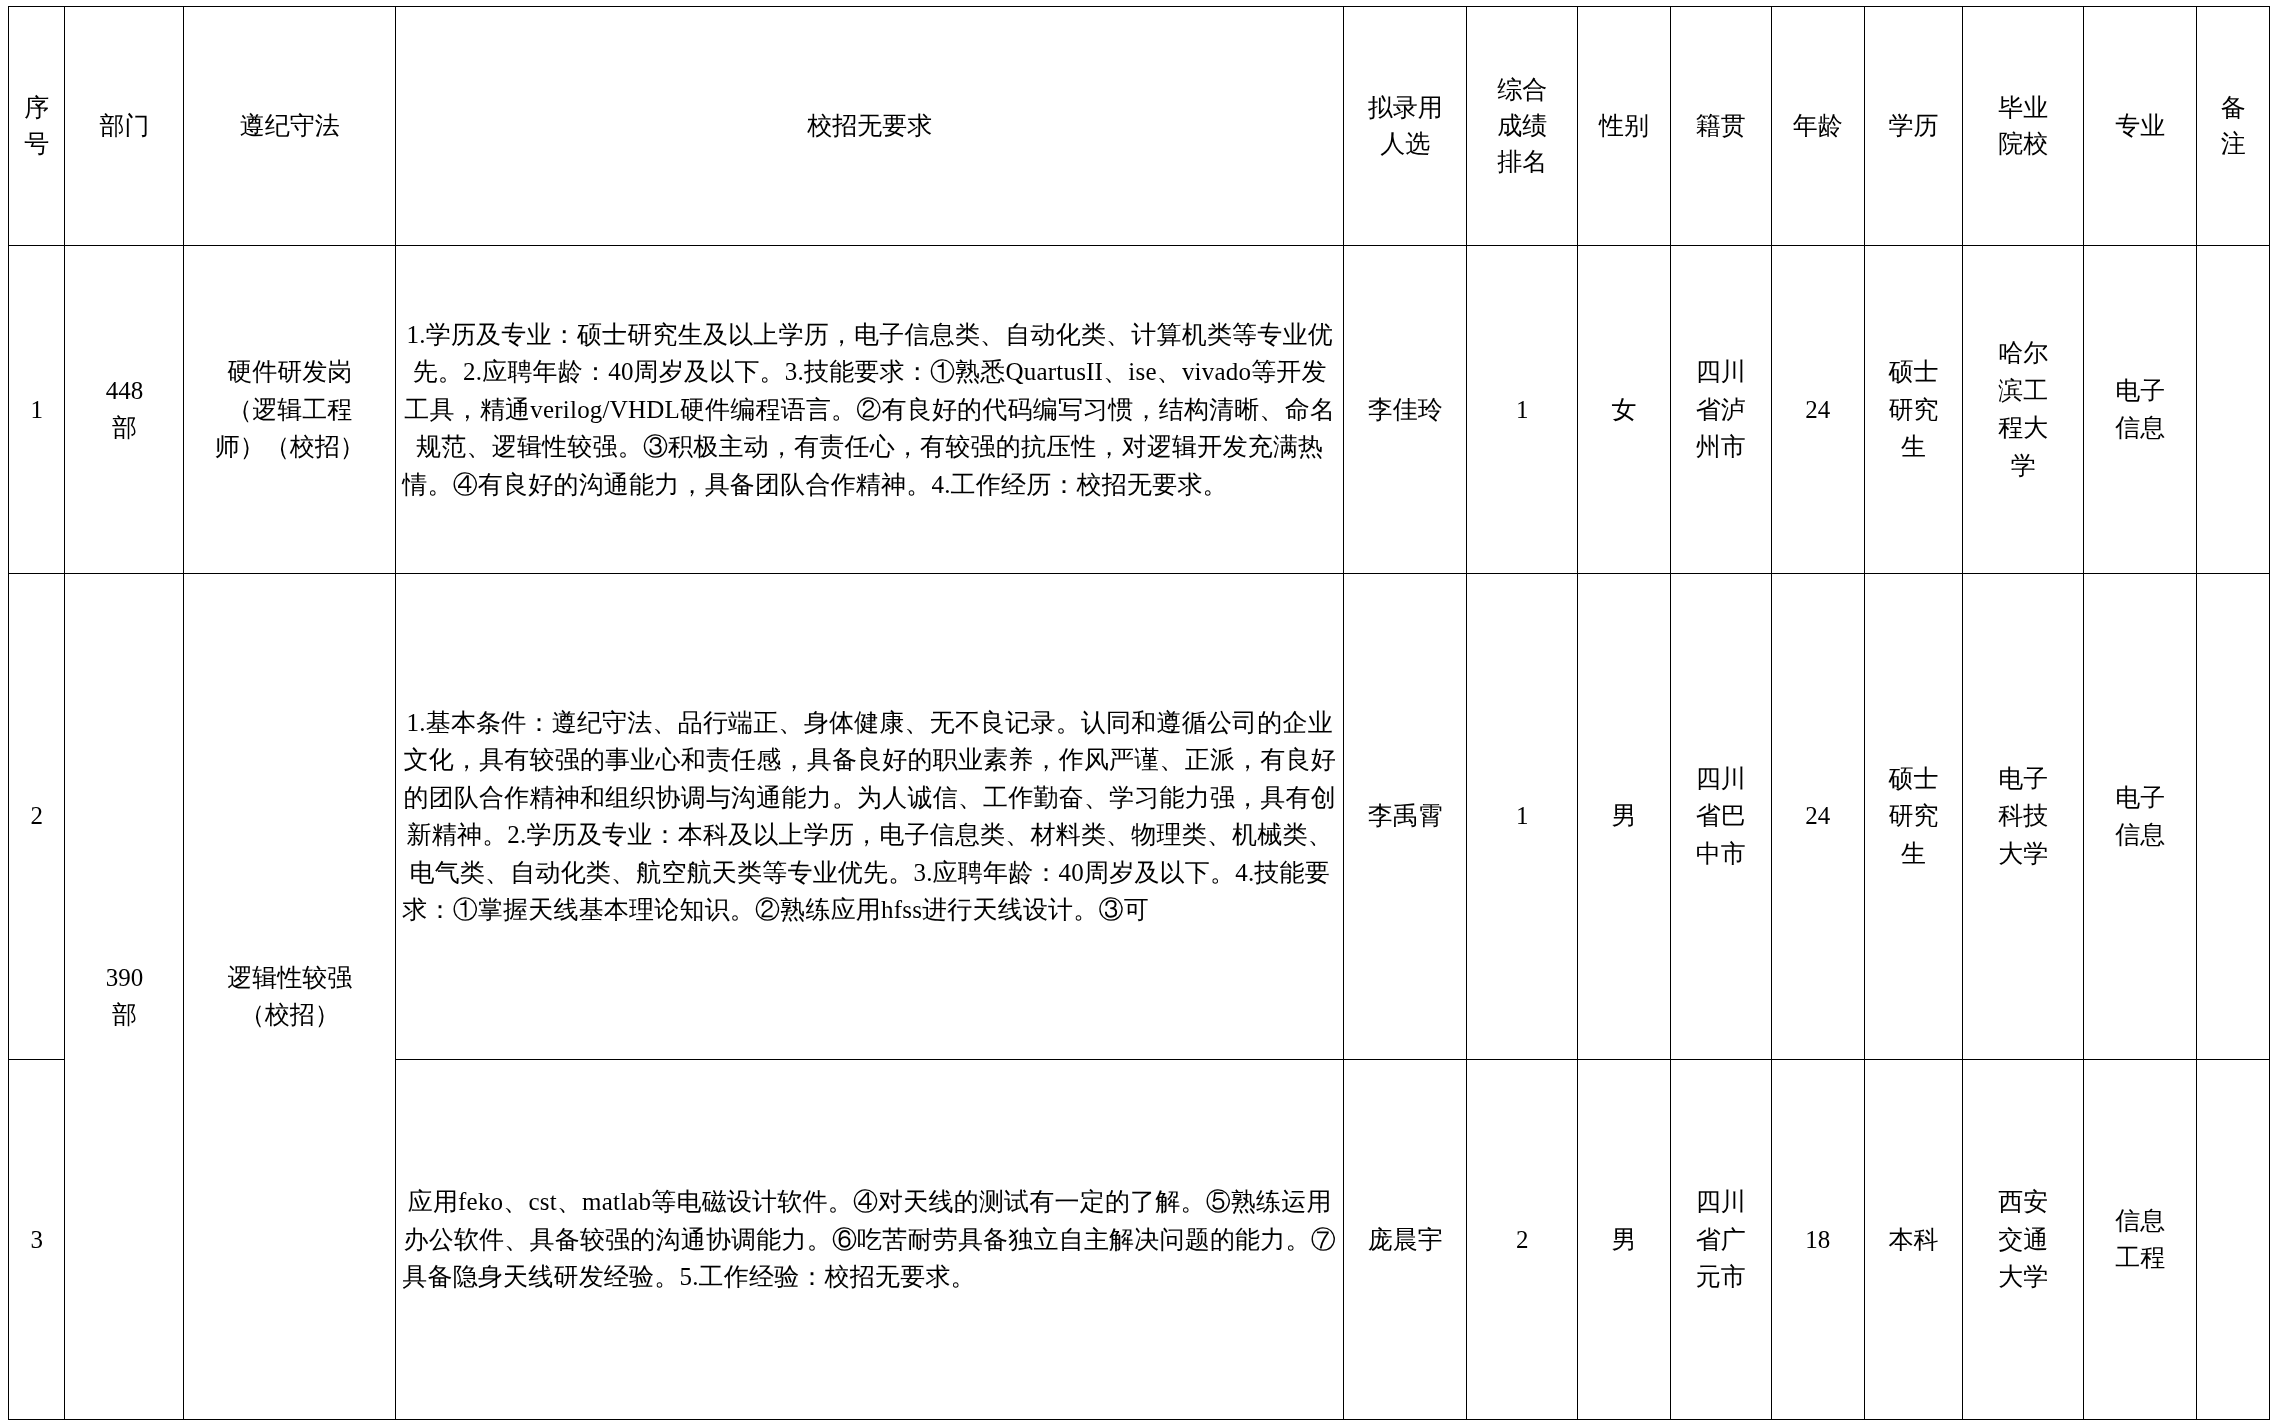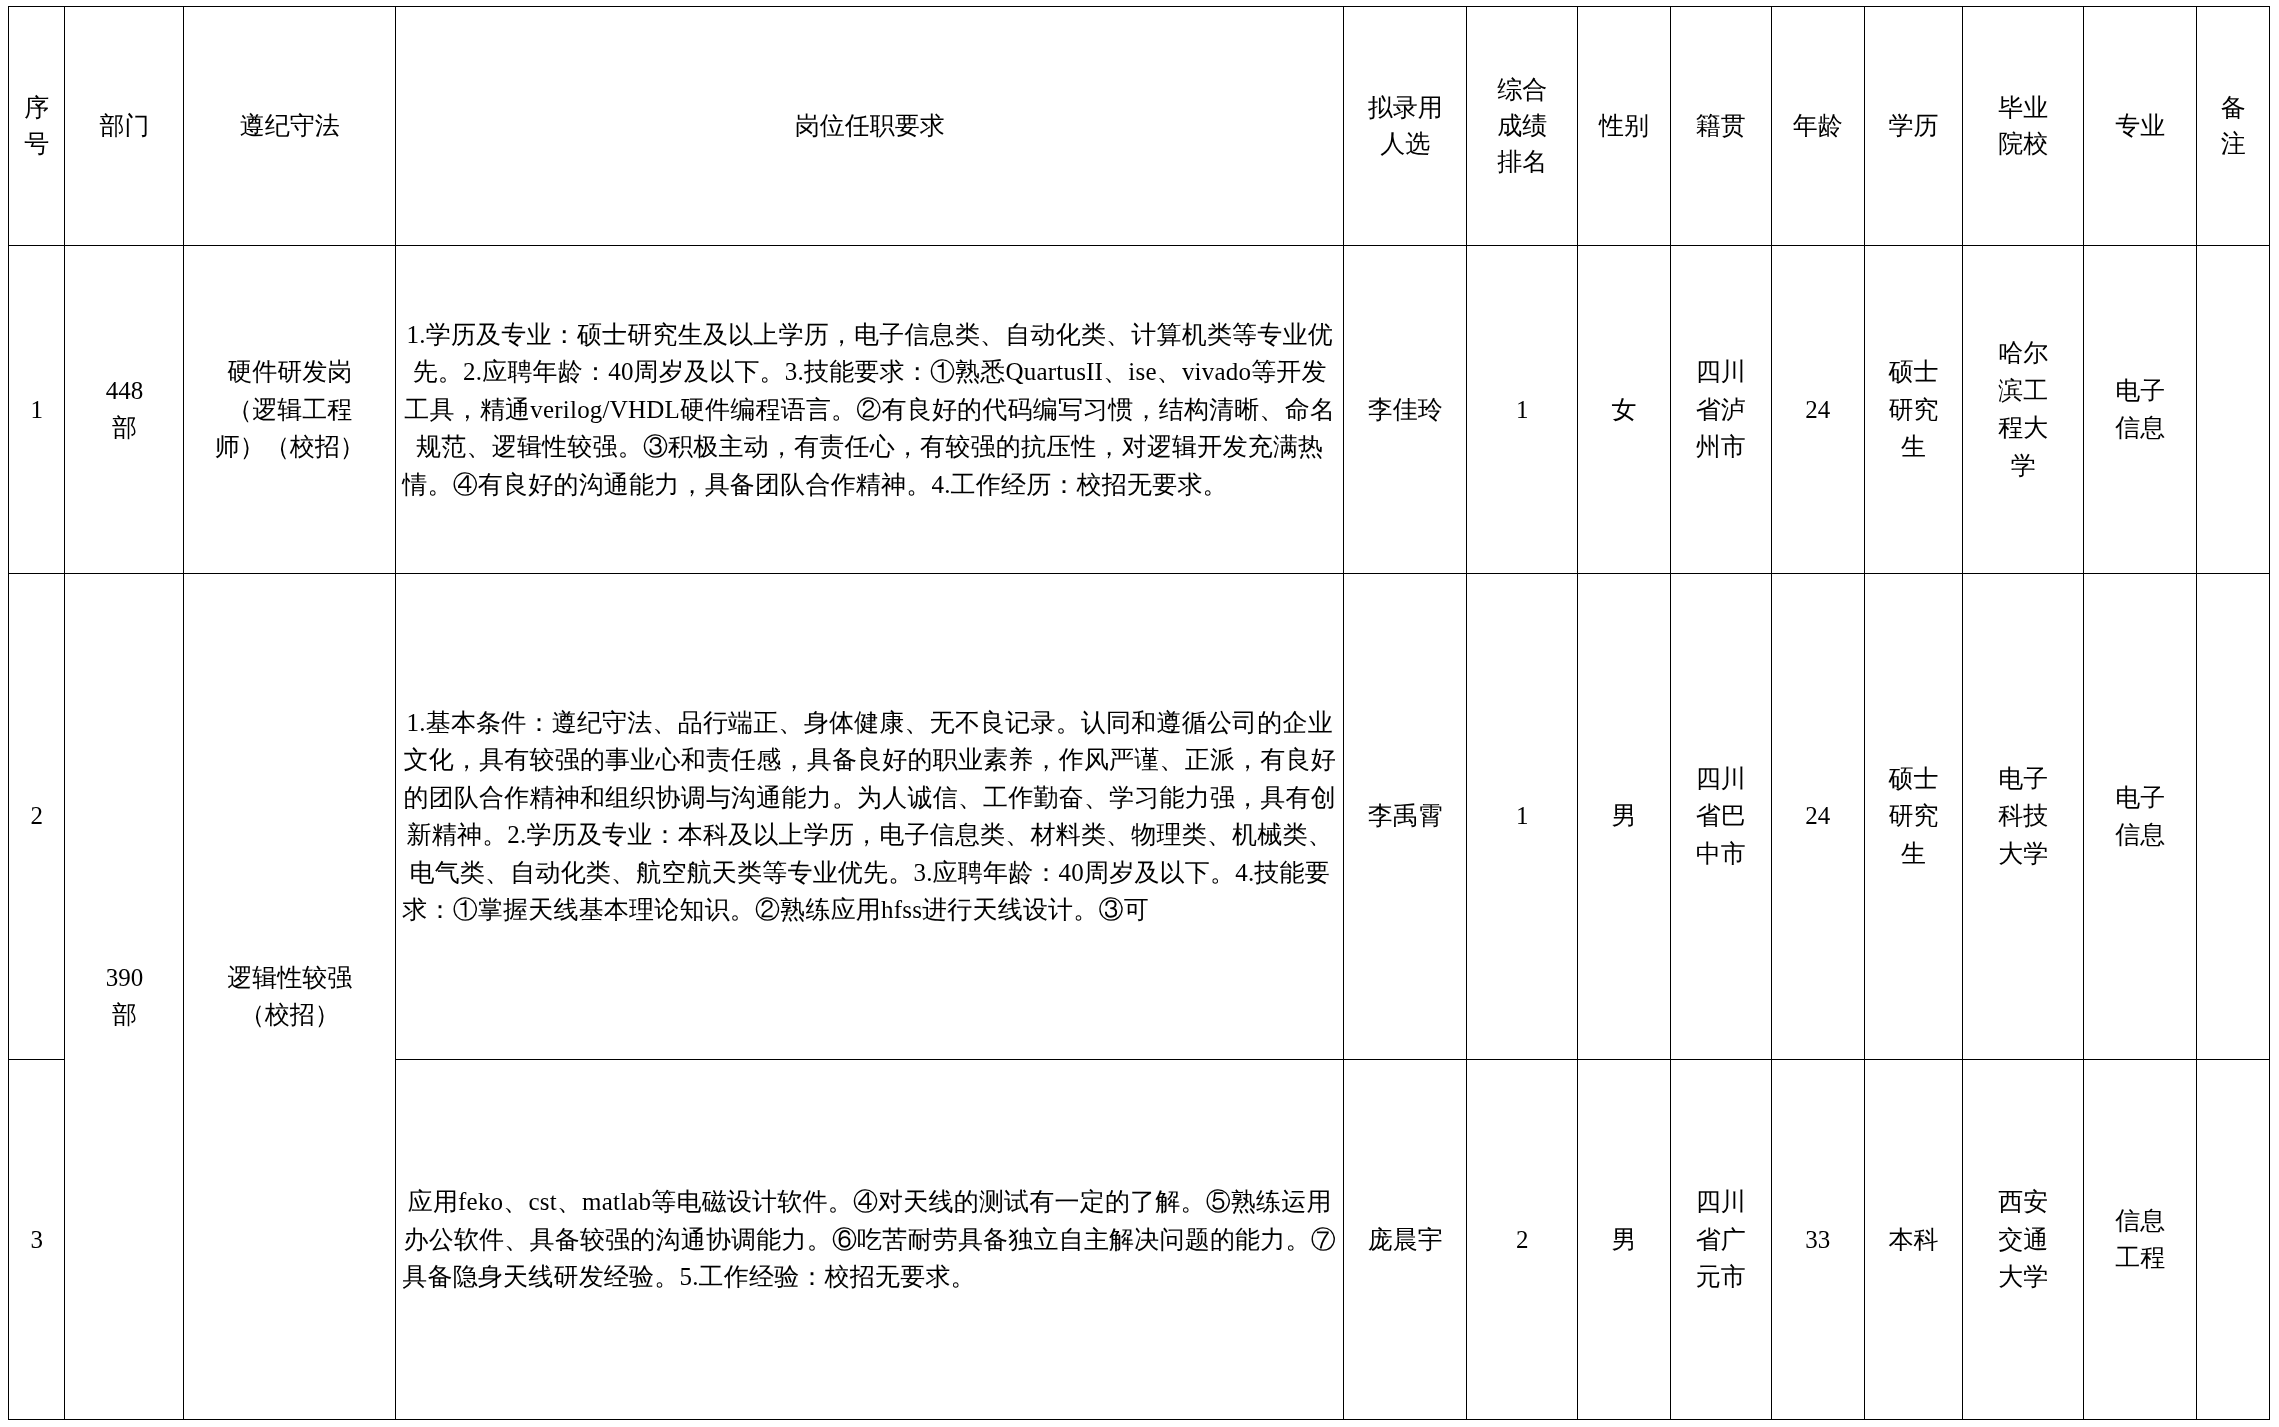--- a/index.html
+++ b/index.html
@@ -101,21 +101,21 @@
             <span class="stack">序
 号</span>
           </td>
         <td>
             <span class="stack">部门</span>
           </td>
         <td>
             <span class="stack">遵纪守法</span>
           </td>
         <td>
-            <span class="stack">岗位任职要求</span>
+            <span class="stack">校招无要求</span>
           </td>
         <td>
             <span class="stack">拟录用
 人选</span>
           </td>
         <td>
             <span class="stack">综合
 成绩
 排名</span>
           </td>
@@ -257,21 +257,21 @@
           </td>
         <td>
             <span class="stack">男</span>
           </td>
         <td class="narrow-word">
             <span class="stack">四川
 省广
 元市</span>
           </td>
         <td>
-            <span class="stack">33</span>
+            <span class="stack">18</span>
           </td>
         <td class="narrow-word">
             <span class="stack">本科</span>
           </td>
         <td class="narrow-word">
             <span class="stack">西安
 交通
 大学</span>
           </td>
         <td class="narrow-word">

